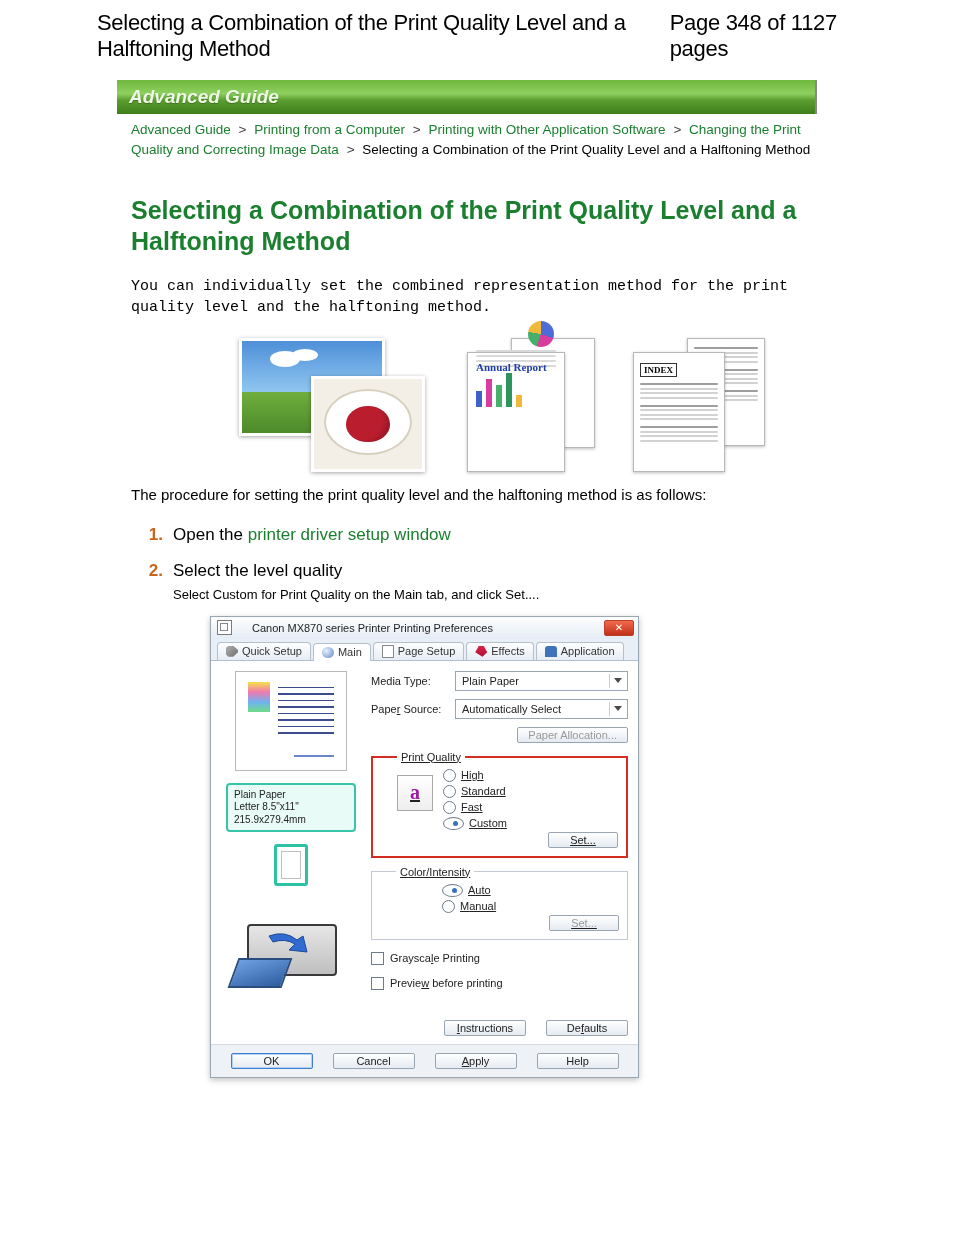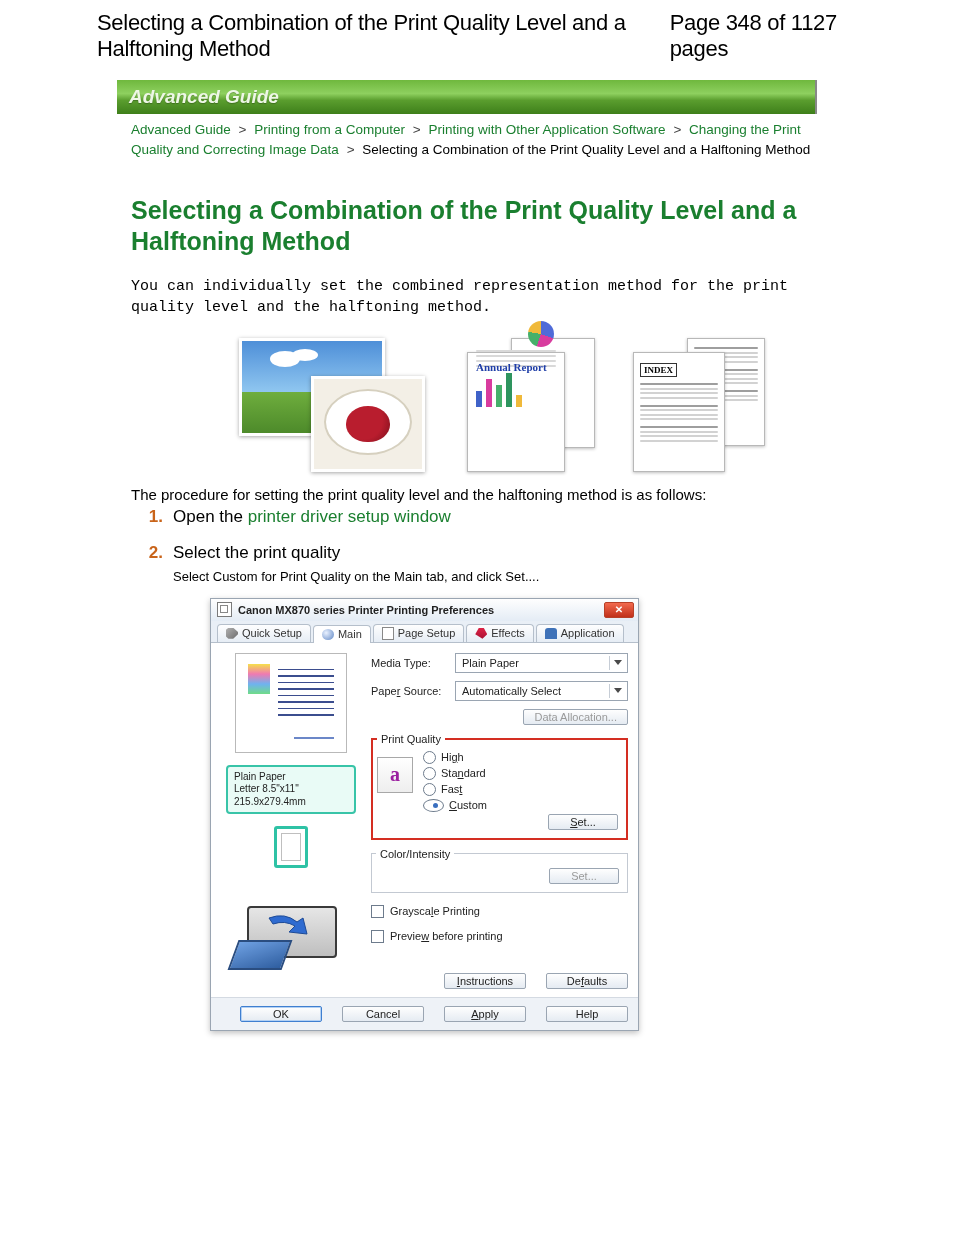--- a/index.html
+++ b/index.html
@@ -36,32 +36,32 @@
   .ar-pie{width:26px;height:26px;border-radius:50%;
     background: conic-gradient(#4f6bd8 0 110deg,#d83c9e 110deg 200deg,#46b06a 200deg 280deg,#f0b93a 280deg 360deg);
     margin-left:auto;margin-right:2px;margin-top:-52px;}
   .ar-bar{width:6px;}
   .index-card{ position:relative; width:130px; height:128px;}
   .idx-back{ left:54px; top:0; width:78px; height:108px; padding:6px; box-sizing:border-box;}
   .idx-front{ left:0; top:14px; width:92px; height:120px; padding:6px; box-sizing:border-box;}
   .idx-title{font-family:"Times New Roman",serif;font-weight:bold;font-size:9px;border:1px solid #333;padding:1px 3px;display:inline-block;margin-bottom:4px;}
   .idx-line{height:2px;background:#d2d2d2;margin:2.5px 0;border-radius:1px;}
   .idx-line.h{background:#9e9e9e;}
-  .proc-line { margin:8px 36px 4px 38px; font-size:15px; }
+  .proc-line { margin:8px 36px 22px 38px; font-size:15px; }
   .steps { margin:0 36px 0 50px; }
   .step { display:flex; gap:10px; margin-bottom:16px; }
   .step-num { color:#c9641a; font-weight:bold; font-size:17px; min-width:20px; text-align:right;}
   .step-body { flex:1; font-size:15px; }
   .step-body .lead { font-size:17px; }
   .step-body a { color:#1a7f2f; text-decoration:none; }
   .step-detail { font-size:13px; margin-top:6px; }
   
   .dialog { width:427px; margin:14px 0 14px 37px; border:1px solid #9aa5b2; background:#f1f4f9; font-size:11px; color:#222;
     box-shadow:0 2px 6px rgba(0,0,0,.25); font-family:"Segoe UI",Tahoma,Arial,sans-serif;}
-  .titlebar{display:flex;align-items:center;gap:6px;padding:3px 4px 3px 6px;background:linear-gradient(180deg,#fefefe,#e4ecf5);font-weight:bold;}
+  .titlebar{display:flex;align-items:center;gap:20px;padding:3px 4px 3px 6px;background:linear-gradient(180deg,#fefefe,#e4ecf5);}
   .titlebar-icon{width:13px;height:13px;border:1px solid #7a7a7a;background:#fff;position:relative;}
   .titlebar-icon::after{content:"";position:absolute;left:2px;top:2px;width:6px;height:6px;border:1px solid #888;}
   .titlebar-text{flex:1;}
   .close-btn{width:28px;height:14px;border:1px solid #b74028;border-radius:2px;
     background:linear-gradient(180deg,#f26a4e,#c1301a);color:#fff;display:flex;align-items:center;justify-content:center;font-size:10px;line-height:1;}
   .tabs{display:flex;gap:0;background:#e9eff6;padding:3px 6px 0 6px;}
   .tab{border:1px solid #b5bfcb;border-bottom:none;border-radius:4px 4px 0 0;background:linear-gradient(180deg,#fefefe,#e6edf5);
     padding:2px 8px;display:flex;align-items:center;gap:4px;margin-right:2px;color:#333;cursor:default;}
   .tab.active{background:#fff;position:relative;top:1px;}
   .tab-ic{width:12px;height:11px;display:inline-block;}
@@ -93,34 +93,34 @@
   .form-row{display:grid;grid-template-columns:78px 1fr;align-items:center;gap:6px;}
   .form-row label{font-size:11px;}
   .u{text-decoration:underline;}
   .sel{border:1px solid #9aa5b2;background:#fff;height:18px;display:flex;align-items:center;justify-content:space-between;padding:0 2px 0 6px;}
   .sel-caret{width:15px;height:14px;border-left:1px solid #c6cdd6;display:flex;align-items:center;justify-content:center;}
   .caret-down{width:0;height:0;border-left:4px solid transparent;border-right:4px solid transparent;border-top:5px solid #4a4a4a;}
   .btn{border:1px solid #9aa5b2;background:linear-gradient(180deg,#fefefe,#e5ebf2);padding:1px 10px;font-size:11px;border-radius:2px;min-width:60px;text-align:center;display:inline-block;}
   .btn.small{min-width:48px;}
   .btn.disabled{color:#9a9a9a;}
   .right-align{display:flex;justify-content:flex-end;}
-  fieldset{border:1px solid #c3c9d2;margin:0;padding:6px 8px 8px 4px;}
+  fieldset{border:1px solid #c3c9d2;margin:0;padding:6px 8px 8px 24px;text-decoration:underline;}
   fieldset.red{border:2px solid #d42e22;}
   legend{font-size:11px;padding:0 4px;}
   .radio-col{display:flex;flex-direction:column;gap:3px;margin-left:46px;}
   .radio-row{display:flex;align-items:center;gap:5px;font-size:11px;}
   .radio{width:11px;height:11px;border:1px solid #6d7b8c;border-radius:50%;background:#fff;display:inline-flex;align-items:center;justify-content:center;}
   .radio.sel::after{content:"";width:5px;height:5px;border-radius:50%;background:#3a6fbf;}
   .pq-row{display:flex;align-items:flex-start;gap:10px;}
   .pq-icon{width:34px;height:34px;border:1px solid #a8a8a8;background:linear-gradient(180deg,#fff,#eee);display:flex;align-items:center;justify-content:center;
     font-family:Georgia,serif;font-size:20px;color:#9b1fa0;font-weight:bold;margin-top:6px;}
   .chk-row{display:flex;align-items:center;gap:6px;font-size:11px;margin-top:4px;}
   .chk{width:11px;height:11px;border:1px solid #6d7b8c;background:#fff;}
   .dlg-footer-inner{display:flex;justify-content:flex-end;gap:20px;margin-top:22px;}
-  .dlg-footer{background:#eef2f7;padding:8px 10px;display:flex;justify-content:flex-end;gap:20px;border-top:1px solid #d4dae2;}
+  .dlg-footer{background:#eef2f7;padding:8px 10px;display:flex;justify-content:center;gap:20px;border-top:1px solid #d4dae2;}
   .btn.ok{border:1px solid #3f7fd0;box-shadow:inset 0 0 0 1px #b3d1f4;}
 </style>
 </head>
 <body>
 
 <div class="page">
   <div class="top-row">
     <div>Selecting a Combination of the Print Quality Level and a Halftoning Method</div>
     <div>Page 348 of 1127 pages</div>
   </div>
@@ -192,21 +192,21 @@
 
   <div class="steps">
     <div class="step">
       <div class="step-num">1.</div>
       <div class="step-body"><span class="lead"><span>Open the </span><a href="#">printer driver setup window</a></span></div>
     </div>
 
     <div class="step">
       <div class="step-num">2.</div>
       <div class="step-body">
-        <div class="lead">Select the print quality</div>
+        <div class="lead">Select the level quality</div>
         <div class="step-detail">Select Custom for Print Quality on the Main tab, and click Set....</div>
 
         <div class="dialog">
           <div class="titlebar">
             <span class="titlebar-icon"></span>
             <span class="titlebar-text">Canon MX870 series Printer Printing Preferences</span>
             <span class="close-btn">✕</span>
           </div>
           <div class="tabs">
             <div class="tab">
@@ -275,21 +275,21 @@
                 <div class="form-row">
                   <label><span>Pape</span><span class="u">r</span><span> Source:</span></label>
                   <div class="sel">
                     <span>Automatically Select</span>
                     <span class="sel-caret">
                         <span class="caret-down"></span>
                       </span>
                   </div>
                 </div>
                 <div class="right-align">
-                  <span class="btn small disabled">Data Allocation...</span>
+                  <span class="btn small disabled">Paper Allocation...</span>
                 </div>
 
                 <fieldset class="red">
                   <legend>Print Quality</legend>
                   <div class="pq-row">
                     <div class="pq-icon">a</div>
                     <div style="flex:1;">
                       <div class="radio-col" style="margin-left:0;">
                         <div class="radio-row">
                             <span class="radio"></span>
@@ -310,20 +310,30 @@
                       </div>
                       <div class="right-align" style="margin-top:2px;">
                         <span class="btn small"><span class="u">S</span>et...</span>
                       </div>
                     </div>
                   </div>
                 </fieldset>
 
                 <fieldset>
                   <legend>Color/Intensity</legend>
+                  <div class="radio-col">
+                    <div class="radio-row">
+                        <span class="radio sel"></span>
+                        <span>A<span class="u">u</span>to</span>
+                      </div>
+                    <div class="radio-row">
+                        <span class="radio"></span>
+                        <span><span class="u">M</span>anual</span>
+                      </div>
+                  </div>
                   <div class="right-align" style="margin-top:2px;">
                     <span class="btn small disabled">Set...</span>
                   </div>
                 </fieldset>
 
                 <div class="chk-row">
                   <span class="chk"></span>
                   <span>Graysca<span class="u">l</span>e Printing</span>
                 </div>
                 <div class="chk-row">

